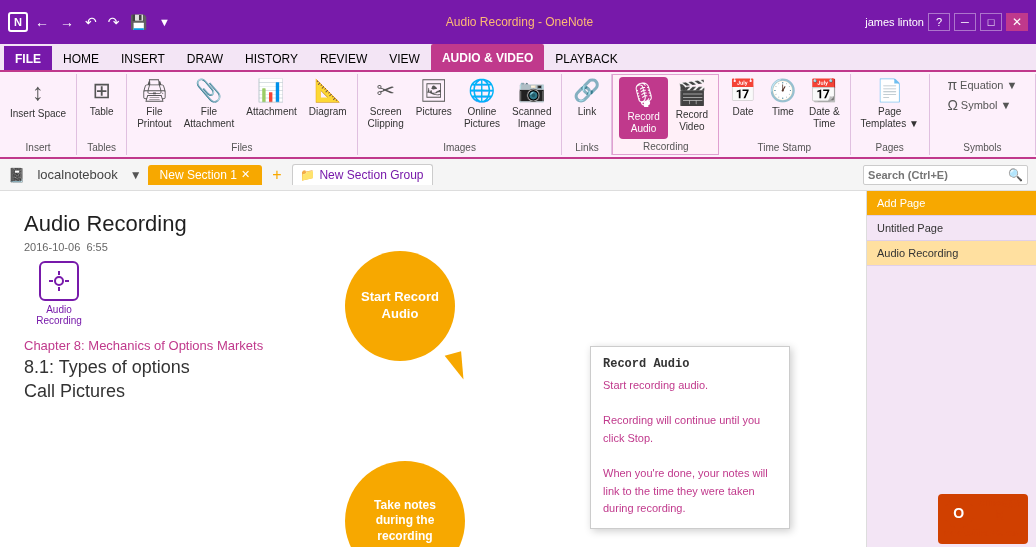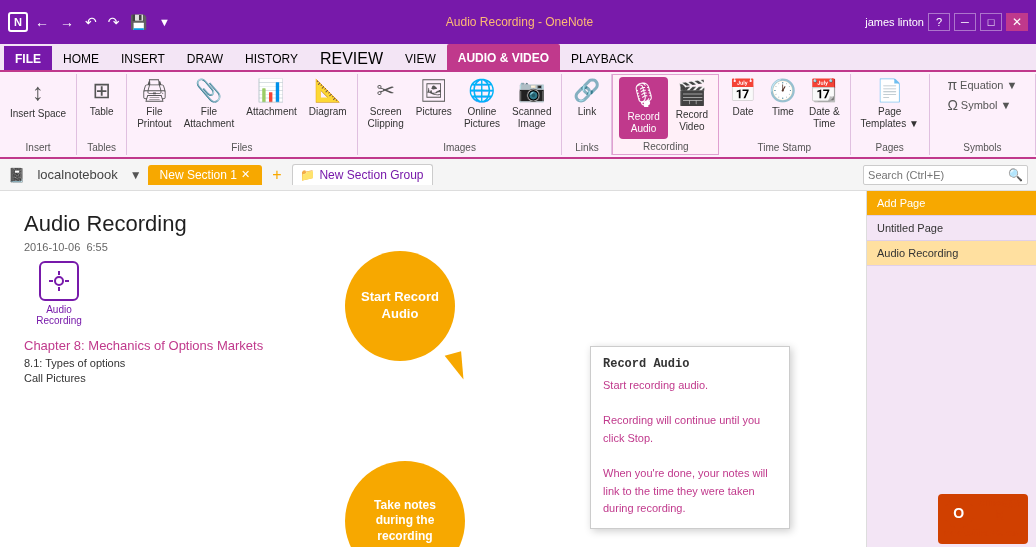--- a/index.html
+++ b/index.html
@@ -144,21 +144,21 @@
       width: 40px; height: 40px;
       border: 2px solid #7719aa;
       border-radius: 6px;
       display: flex; align-items: center; justify-content: center;
       color: #7719aa; font-size: 22px;
     }
     .audio-icon-label { font-size: 10px; color: #7719aa; text-align: center; margin-top: 3px; }
 
     .recording-started { font-size: 11px; color: #c0398c; margin-bottom: 8px; }
     .chapter-link { color: #c0398c; font-size: 13px; margin-bottom: 4px; cursor: pointer; }
-    .section-text { font-size: 11px; color: #333; margin-bottom: 3px; }
+    .section-text { font-size: 18px; color: #333; margin-bottom: 3px; }
 
     
     .right-sidebar {
       width: 170px;
       background: #f3e5f5;
       border-left: 1px solid #ddd;
       display: flex;
       flex-direction: column;
     }
     .sidebar-item {
@@ -286,21 +286,21 @@
       </div>
     <div class="ribbon-tab" style="padding:4px 10px;font-size:12px;height:24px;display:flex;align-items:center;">
         <span>INSERT</span>
       </div>
     <div class="ribbon-tab" style="padding:4px 10px;font-size:12px;height:24px;display:flex;align-items:center;">
         <span>DRAW</span>
       </div>
     <div class="ribbon-tab" style="padding:4px 10px;font-size:12px;height:24px;display:flex;align-items:center;">
         <span>HISTORY</span>
       </div>
-    <div class="ribbon-tab" style="padding:4px 10px;font-size:16px;height:24px;display:flex;align-items:center;">
+    <div class="ribbon-tab" style="padding:4px 10px;font-size:12px;height:24px;display:flex;align-items:center;">
         <span>REVIEW</span>
       </div>
     <div class="ribbon-tab" style="padding:4px 10px;font-size:12px;height:24px;display:flex;align-items:center;">
         <span>VIEW</span>
       </div>
     <div class="ribbon-tab active" style="background:#c0398c;color:white;font-weight:bold;padding:4px 10px;font-size:12px;height:26px;display:flex;align-items:center;border-radius:2px 2px 0 0;">
       <span>AUDIO &amp; VIDEO</span>
     </div>
     <div class="ribbon-tab" style="padding:4px 10px;font-size:12px;height:24px;display:flex;align-items:center;">
         <span>PLAYBACK</span>
@@ -449,21 +449,21 @@
       <span>New Section 1</span>
       <span style="font-size:11px;">✕</span>
     </div>
     <div style="color:#f7a800;font-size:16px;cursor:pointer;padding:0 4px;">+</div>
     <div class="section-group-tab">
       <span style="color:#7719aa;">📁</span>
       <span>New Section Group</span>
     </div>
     <div style="flex:1;"></div>
     <div class="search-bar">
-      <input type="text" class="search-input" style="border: none; outline: none; font-size: 11px; width: 140px;" placeholder="Search (Ctrl+E)">
+      <input type="text" class="search-input" style="border: none; outline: none; font-size: 11px; width: 140px; font-weight: bold;" placeholder="Search (Ctrl+E)">
       <div class="search-btn" style="cursor:pointer;color:#666;">🔍</div>
     </div>
   </div>
 
   <div style="display:flex; height:calc(547px - 44px - 28px - 82px - 32px); position:relative;">
 
     <div class="page-content" style="flex:1;background:white;padding:20px 24px;position:relative;overflow:hidden;">
       <div class="page-title">Audio Recording</div>
       <div class="page-date">
         <span>2016-10-06</span>&nbsp;&nbsp;<span>6:55</span>

